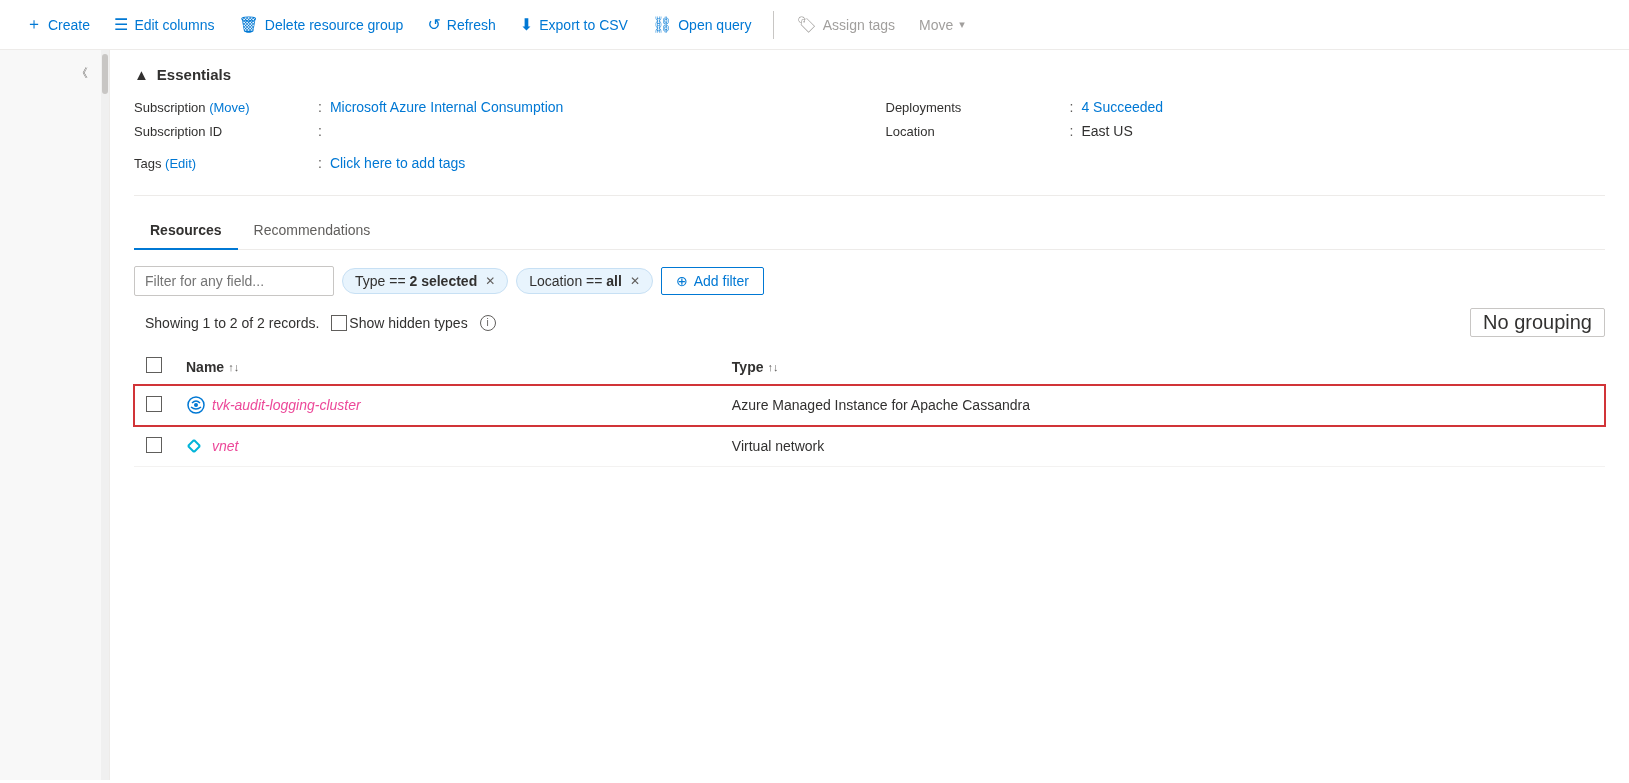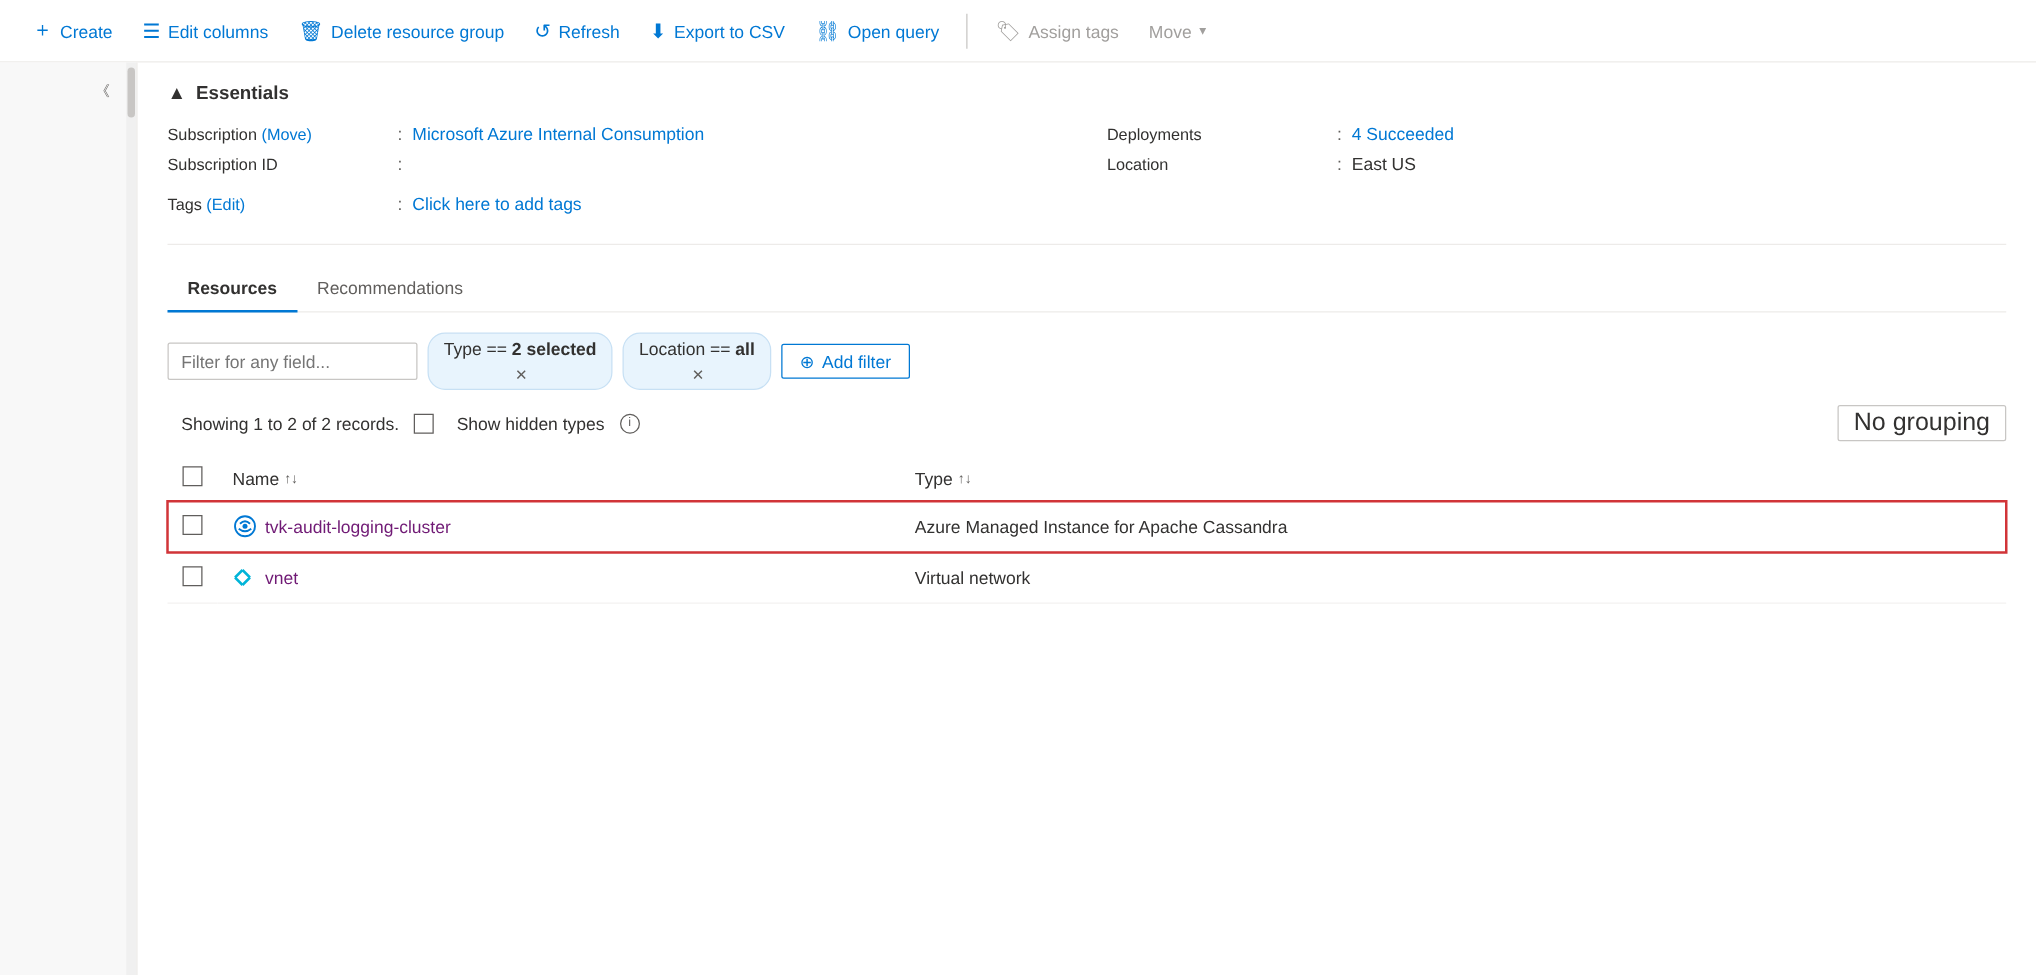--- a/index.html
+++ b/index.html
@@ -165,21 +165,20 @@
       display: flex;
       align-items: center;
       gap: 6px;
       background: #e8f4fd;
       border: 1px solid #c7e0f4;
       border-radius: 14px;
       padding: 4px 12px;
       font-size: 14px;
       color: #323130;
       cursor: pointer;
-      flex-direction: column;
     }
     .filter-chip .chip-x {
       cursor: pointer;
       color: #605e5c;
       font-size: 12px;
       margin-left: 2px;
     }
     .filter-chip .bold { font-weight: 700; }
     
     .add-filter-btn {
@@ -201,21 +200,21 @@
       align-items: center;
       gap: 12px;
       margin-bottom: 12px;
       font-size: 14px;
       color: #323130;
       margin-left: 11px;
     }
     .checkbox-label {
       display: flex;
       align-items: flex-start;
-      gap: 18px;
+      gap: 2px;
       cursor: pointer;
     }
     .checkbox-box {
       width: 16px;
       height: 16px;
       border: 1px solid #605e5c;
       display: inline-block;
       background: #fff;
       flex-shrink: 0;
     }
@@ -244,21 +243,21 @@
     
     
     .resources-table {
       width: 100%;
       border-collapse: collapse;
       font-size: 14px;
     }
     .resources-table th {
       text-align: right;
       padding: 8px 12px;
-      font-weight: 400;
+      font-weight: 700;
       color: #323130;
       border-bottom: 1px solid #edebe9;
       white-space: nowrap;
     }
     .resources-table td {
       padding: 10px 12px;
       border-bottom: 1px solid #f3f2f1;
       vertical-align: middle;
     }
     
@@ -280,23 +279,24 @@
     .resource-icon {
       width: 20px;
       height: 20px;
       display: inline-flex;
       align-items: center;
       justify-content: center;
       margin-right: 6px;
     }
     
     .resource-link {
-      color: #701a75;
+      color: #ec4899;
       cursor: pointer;
       text-decoration: none;
+      font-style: italic;
     }
     
     .name-cell {
       display: flex;
       align-items: center;
     }
     
     
     .chevron { font-size: 11px; }
   </style>

